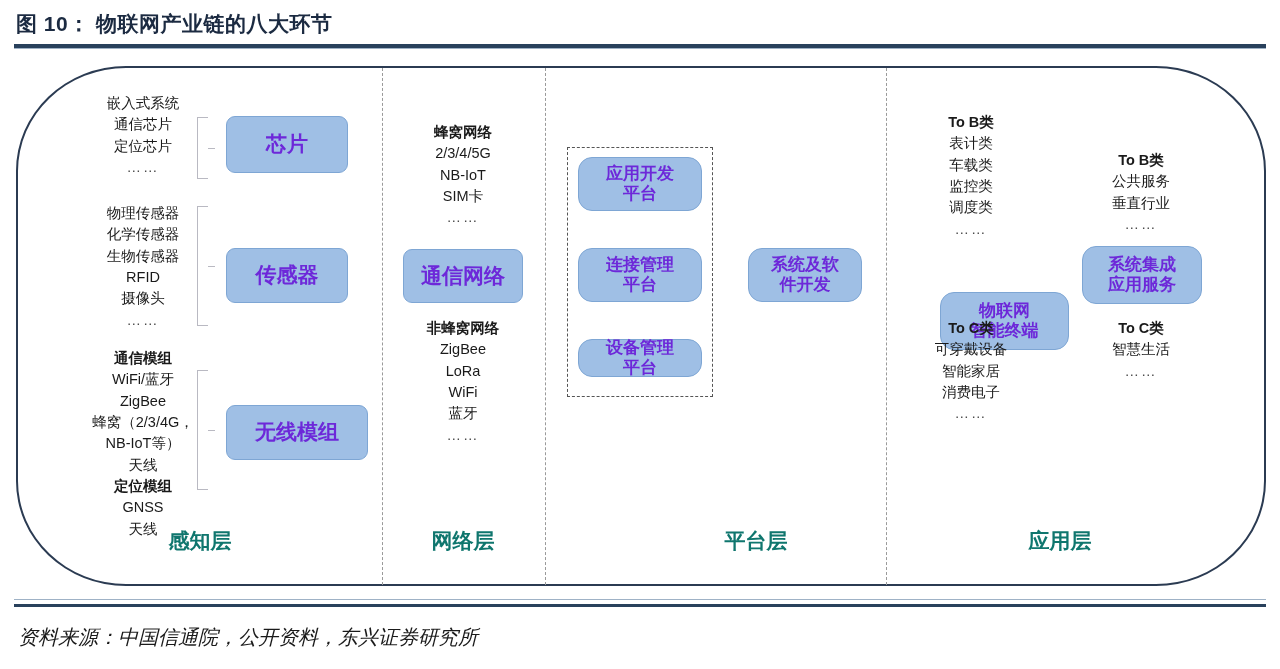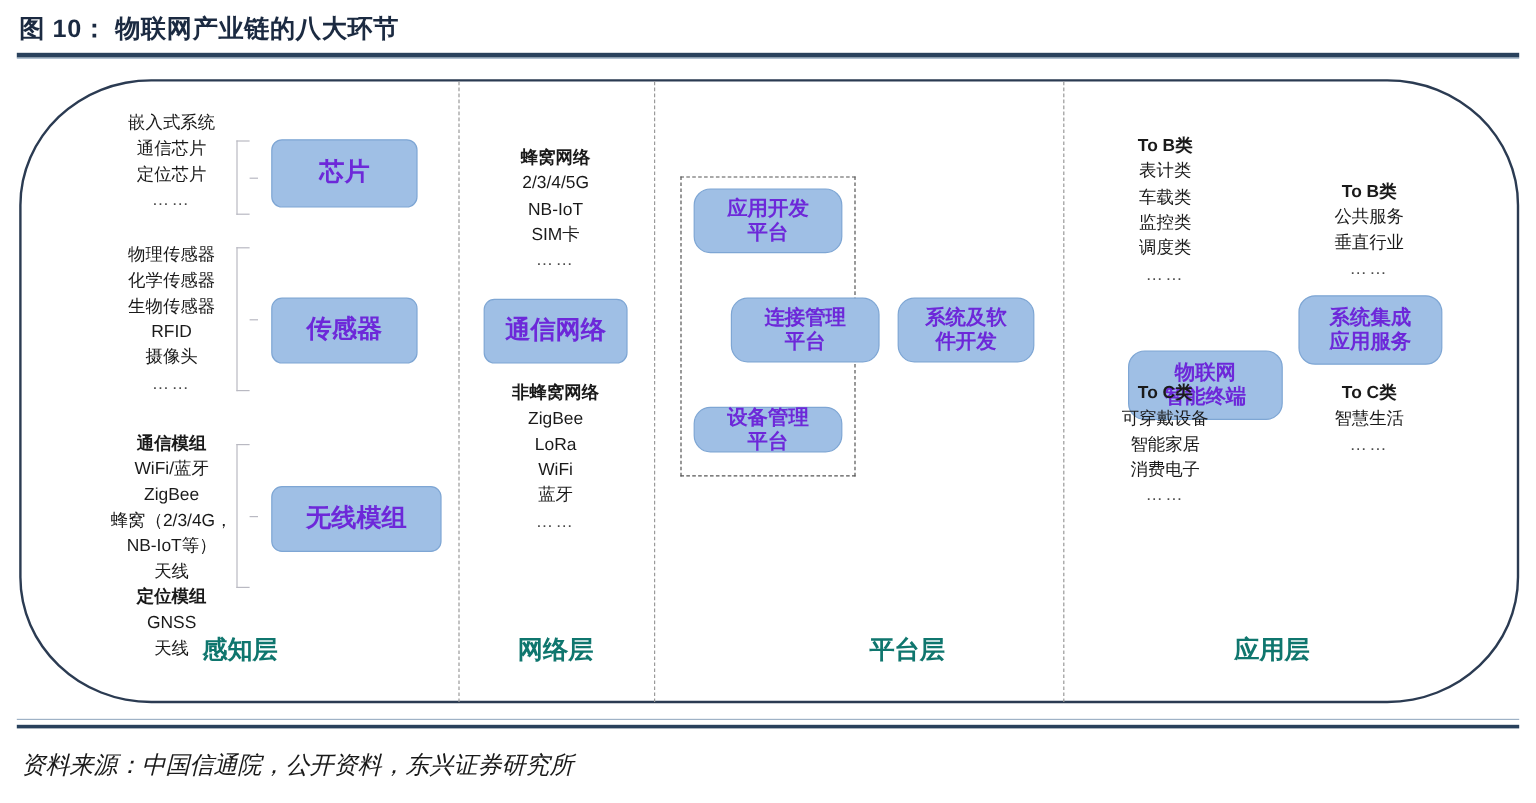--- a/index.html
+++ b/index.html
@@ -177,21 +177,21 @@
   <div>物理传感器</div>
   <div>化学传感器</div>
   <div>生物传感器</div>
   <div>RFID</div>
   <div>摄像头</div>
   <div class="dots">……</div>
 </div>
 <div class="bracket" style="left:197px; top:206px; height:120px;"></div>
 <div class="bluebox big" style="left:226px; top:248px; width:122px; height:55px;">传感器</div>
 
-<div class="txtstack" style="left:143px; top:360px;text-align:center;">
+<div class="txtstack" style="left:143px; top:348px;text-align:center;">
   <div class="bold">通信模组</div>
   <div>WiFi/蓝牙</div>
   <div>ZigBee</div>
   <div>蜂窝（2/3/4G，</div>
   <div>NB-IoT等）</div>
   <div>天线</div>
   <div class="bold">定位模组</div>
   <div>GNSS</div>
   <div>天线</div>
 </div>
@@ -211,21 +211,21 @@
   <div>ZigBee</div>
   <div>LoRa</div>
   <div>WiFi</div>
   <div>蓝牙</div>
   <div class="dots">……</div>
 </div>
 
 <div id="platform-group"></div>
 <div class="bluebox mid" style="left:578px; top:157px; width:124px; height:54px;">应用开发
 平台</div>
-<div class="bluebox mid" style="left:578px; top:248px; width:124px; height:54px;margin-left:31px;">连接管理
+<div class="bluebox mid" style="left:578px; top:248px; width:124px; height:54px;">连接管理
 平台</div>
 <div class="bluebox mid" style="left:578px; top:339px; width:124px; height:38px;">设备管理
 平台</div>
 
 <div class="bluebox mid" style="left:748px; top:248px; width:114px; height:54px;">系统及软
 件开发</div>
 
 <div class="txtstack" style="left:971px; top:112px;">
   <div class="bold">To B类</div>
   <div>表计类</div>

